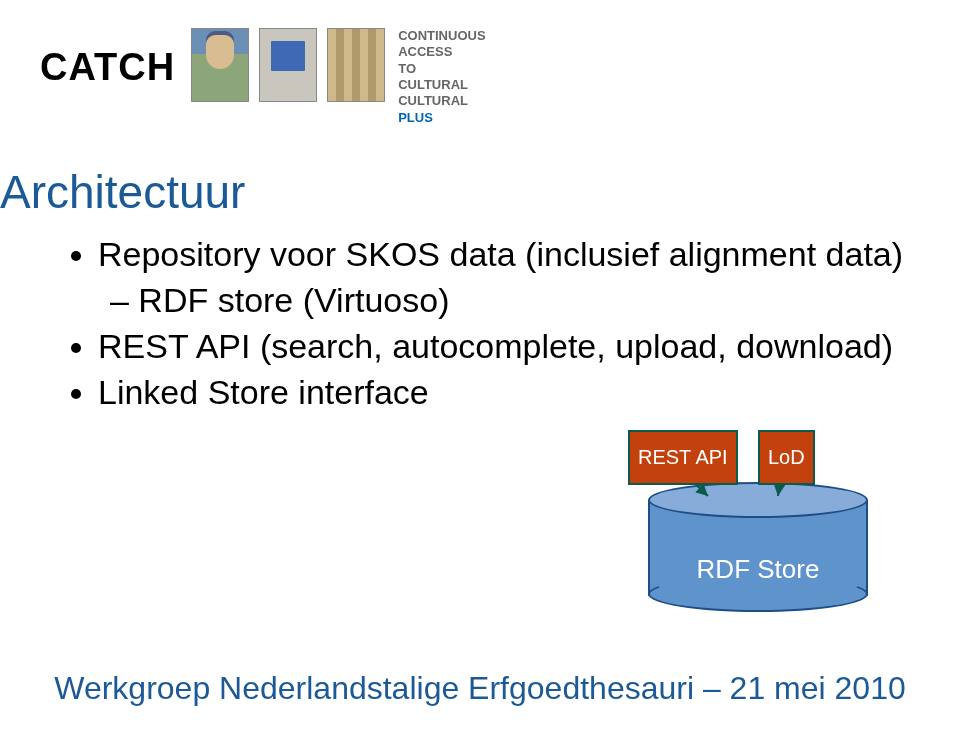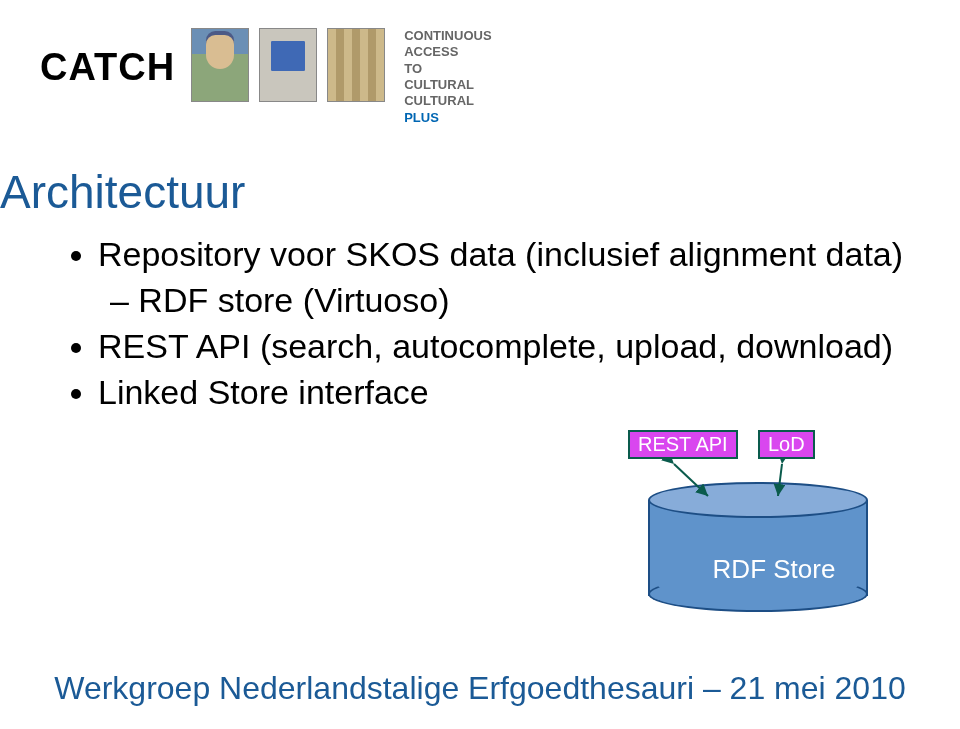--- a/index.html
+++ b/index.html
@@ -61,21 +61,21 @@
   .thumb.plants {
     background: repeating-linear-gradient(90deg,#cdb98a,#cdb98a 8px,#b09a6a 8px,#b09a6a 16px);
   }
   .plus-text {
     display: flex;
     flex-direction: column;
     font-size: 13px;
     font-weight: 600;
     color: #666;
     line-height: 1.25;
-    margin-left: 9px;
+    margin-left: 3px;
   }
   .plus-text .plus {
     color: #0066B3;
     font-weight: 700;
     margin-top: 1px;
   }
   .title {
     position: absolute;
     top: 165px;
     left: 0;
@@ -143,33 +143,33 @@
     bottom: 0; left: 0;
     width: 220px; height: 36px;
     border-radius: 50%;
     background: #5f93cb;
     border: 2px solid #1d4e85;
     box-sizing: border-box;
     border-top-color: transparent;
   }
   .cyl-label {
     position: absolute;
-    top: 72px; width: 220px; left: 16px;
+    top: 72px; width: 220px; left: 0;
     text-align: center;
     color: #fff;
     font-size: 26px;
     z-index: 3;
   }
   .box {
     position: absolute;
-    background: #d946ef;
+    background: #c2410c;
     border: 2px solid #0a5b4c;
     color: #fff;
     font-size: 20px;
-    padding: 1px 8px;
+    padding: 14px 8px;
     white-space: nowrap;
     z-index: 5;
   }
   .box.rest { left: 0; top: 0; }
   .box.lod  { left: 130px; top: 0; }
   .connector {
     stroke: #0a5b4c;
     stroke-width: 2;
     fill: none;
   }

